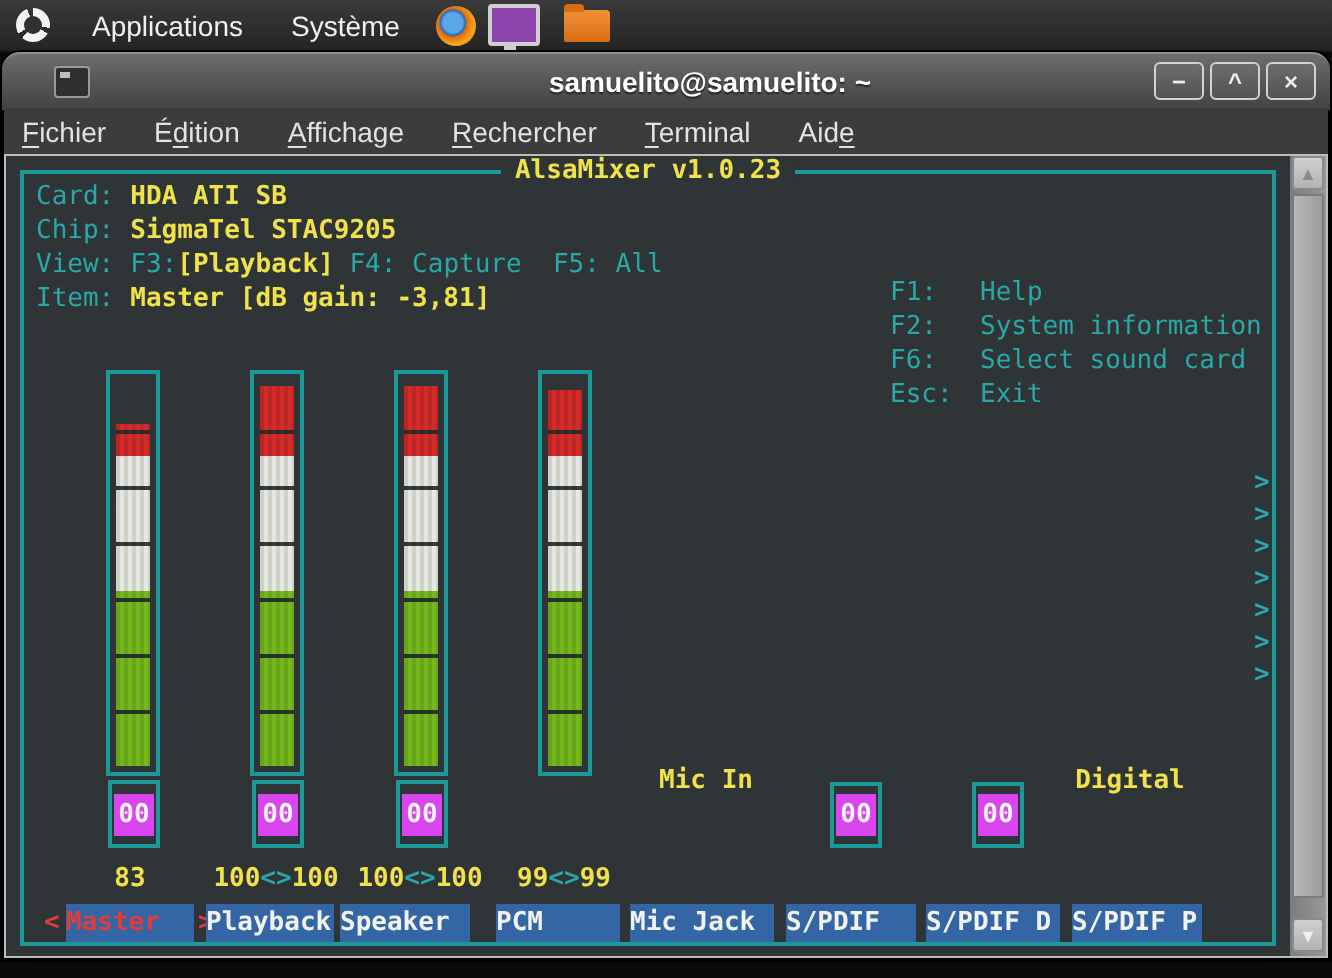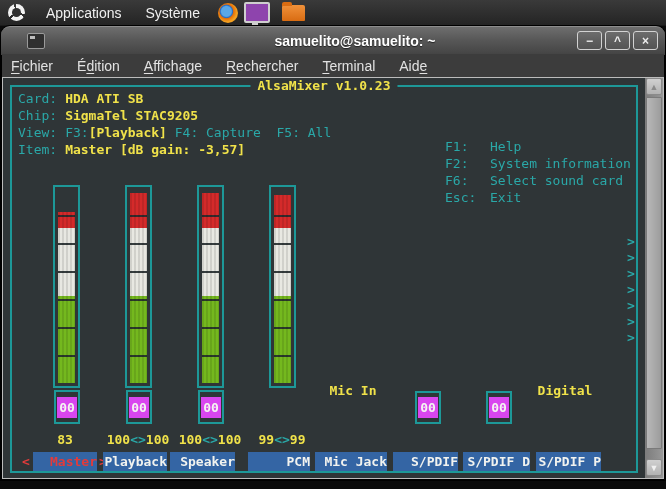--- a/index.html
+++ b/index.html
@@ -72,21 +72,21 @@
   .mute-val{background:#d946ef;color:#f4f5f1;font-weight:bold;padding:2px 2px;line-height:17px;}
   
   .col-label{position:absolute;top:305px;transform:translateX(-50%);color:#f0e24a;font-weight:bold;white-space:pre;}
   .lab-mic{left:350px}.lab-dig{left:562px}
   
   .val{position:absolute;top:354px;transform:translateX(-50%);white-space:pre;font-weight:bold;}
   .v1{left:62px}.v2{left:135px}.v3{left:207px}.v4{left:279px}
   .val .c{font-weight:bold;}
   
   .chan{position:absolute;top:374px;height:19px;line-height:19px;background:#3465a4;color:#f2f3ef;
-    font-weight:bold;text-align:right;box-sizing:border-box;}
+    font-weight:bold;text-align:left;box-sizing:border-box;}
   .ch1{left:30px;width:64px}.ch2{left:100px;width:64px}.ch3{left:167px;width:65px}.ch4{left:245px;width:62px}
   .ch5{left:312px;width:72px}.ch6{left:390px;width:65px}.ch7{left:460px;width:67px}.ch8{left:533px;width:65px}
   .chan.selected{color:#e23b3b;}
   .sel-arrow{position:absolute;top:374px;line-height:19px;color:#e23b3b;font-weight:bold;}
   .sel-l{left:19px}.sel-r{left:96px}
   
   .more-col{position:absolute;left:624px;top:156px;display:flex;flex-direction:column;line-height:16px;color:#2aa8a8;font-weight:bold;}
   
   .scrollbar{position:absolute;right:0;top:0;bottom:0;width:18px;background:linear-gradient(to right,#7c7c7c,#989898);}
   .sb-btn{position:absolute;left:1px;right:1px;height:17px;background:linear-gradient(#d0d0d0,#b2b2b2);
@@ -130,21 +130,21 @@
   </div>
 
   <div class="content">
     <div class="term">
       <div class="mixer-box"></div>
       <span class="mx-title">AlsaMixer v1.0.23</span>
 
       <div class="trow r1"><span class="c lbl">Card:</span><span class="y">HDA ATI SB</span></div>
       <div class="trow r2"><span class="c lbl">Chip:</span><span class="y">SigmaTel STAC9205</span></div>
       <div class="trow r3"><span class="c lbl">View:</span><span class="c">F3:</span><span class="y">[Playback]</span><span class="c"> F4: Capture  F5: All</span></div>
-      <div class="trow r4"><span class="c lbl">Item:</span><span class="y">Master [dB gain: -3,57]</span></div>
+      <div class="trow r4"><span class="c lbl">Item:</span><span class="y">Master [dB gain: -3,81]</span></div>
 
       <div class="hrow r1"><span class="hkey">F1:</span><span>Help</span></div>
       <div class="hrow r2"><span class="hkey">F2:</span><span>System information</span></div>
       <div class="hrow r3"><span class="hkey">F6:</span><span>Select sound card</span></div>
       <div class="hrow r4"><span class="hkey">Esc:</span><span>Exit</span></div>
 
       <div class="gauge g1">
           <div class="gzone">
             <div class="gempty" style="height: calc(12%);"></div>
           </div>

